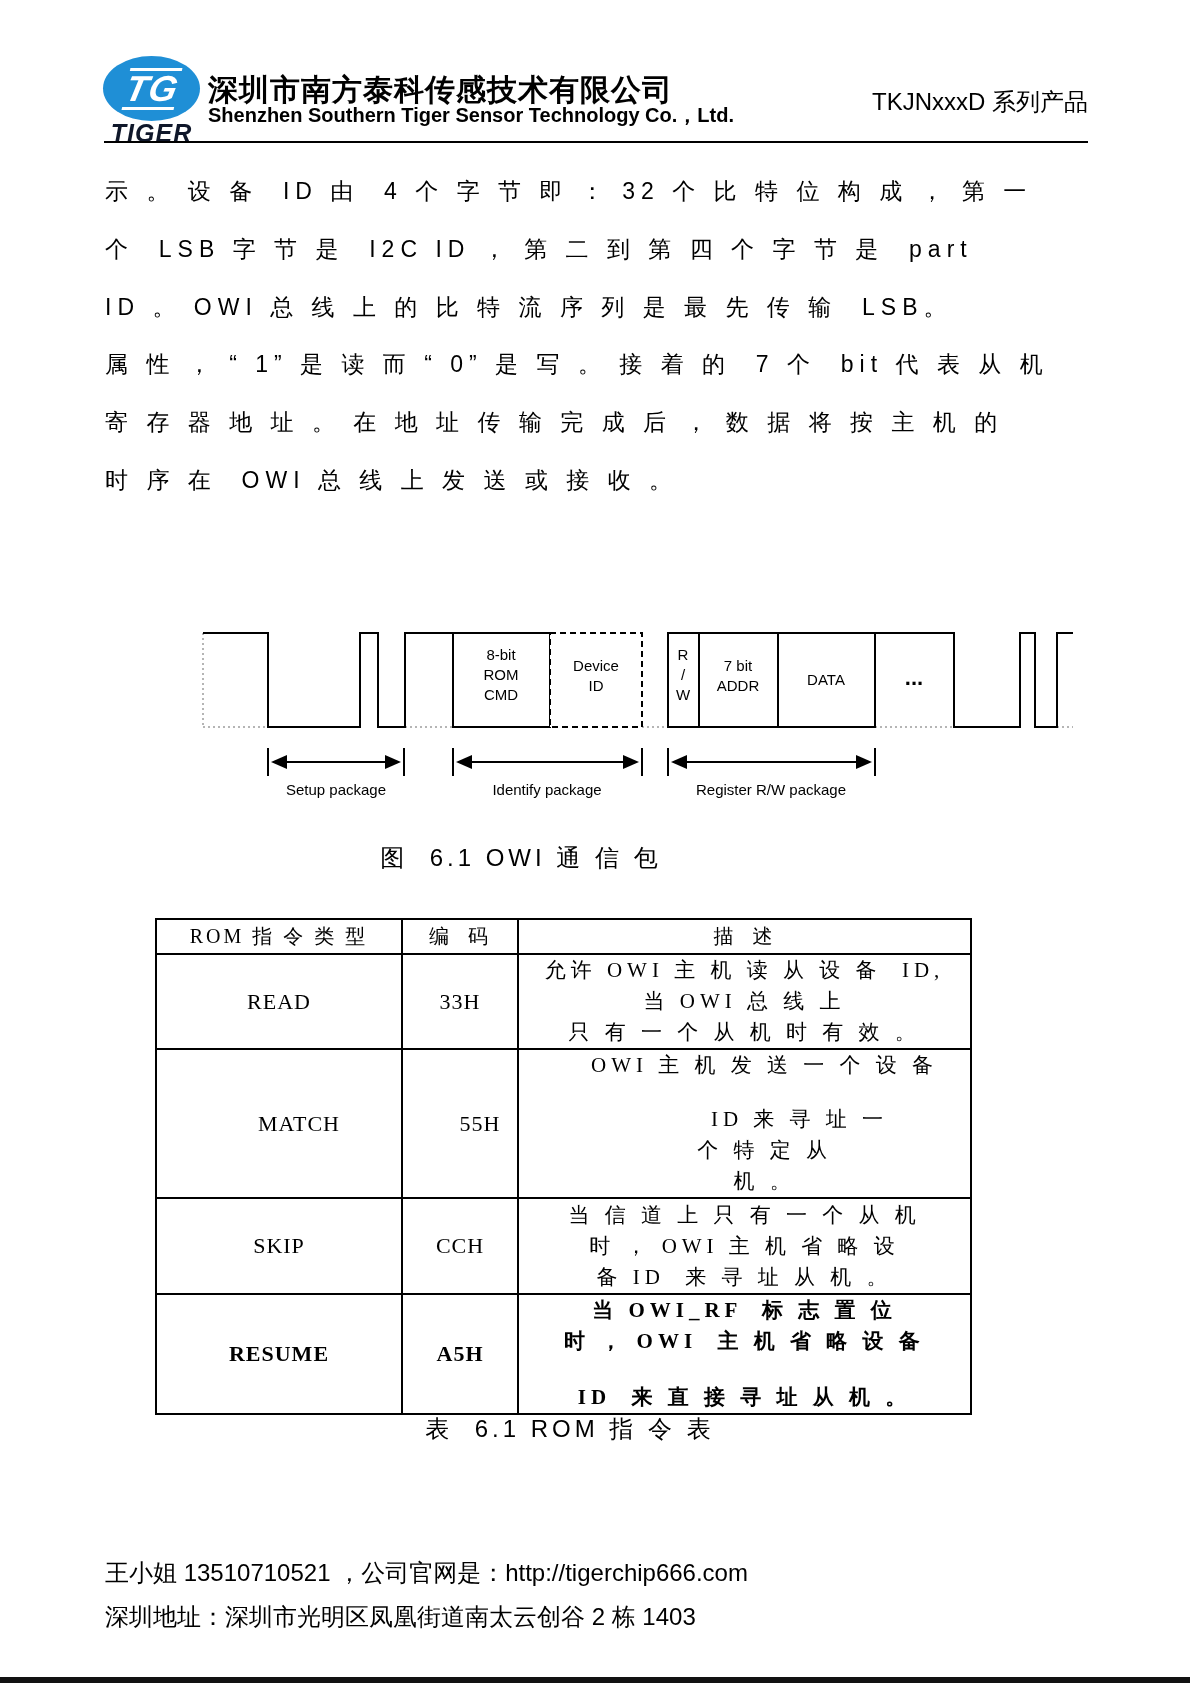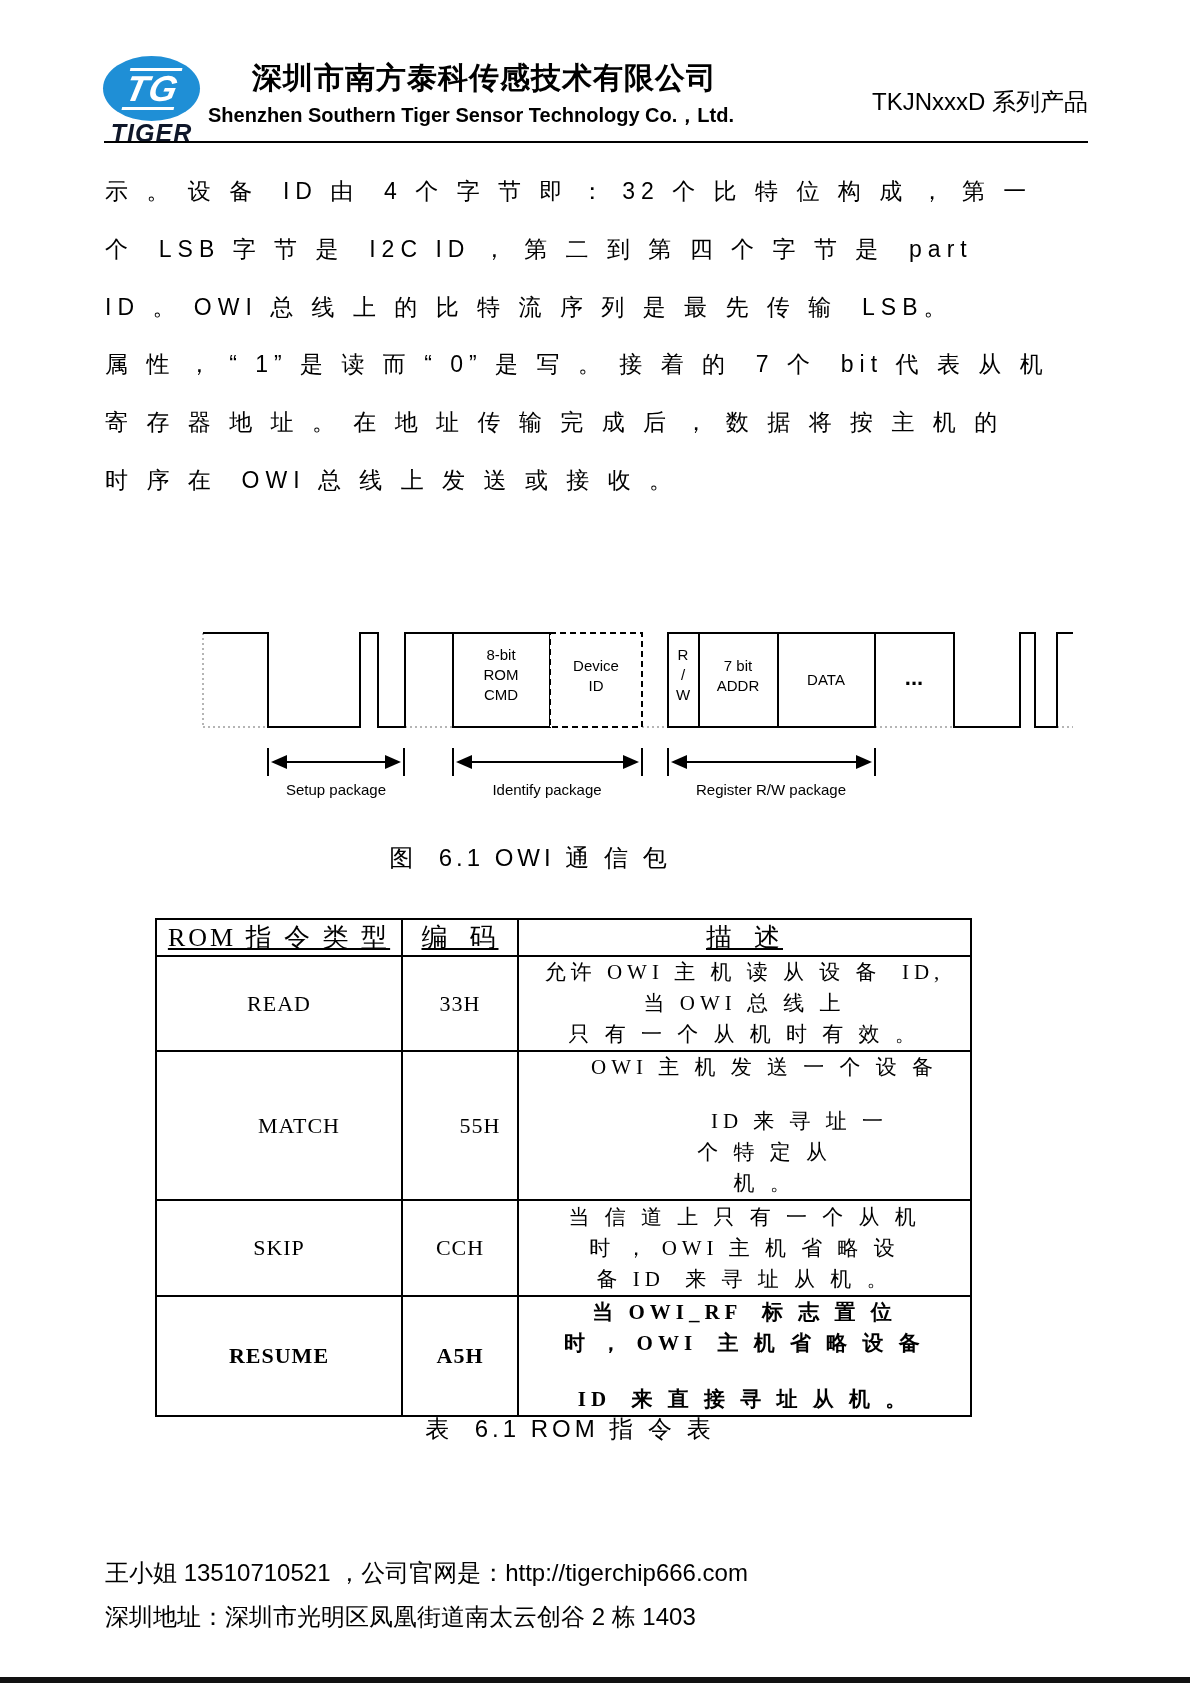--- a/index.html
+++ b/index.html
@@ -18,21 +18,21 @@
   }
   .logo-tg {
     color:#fff; font-style:italic; font-weight:bold; font-size:36px;
     transform:skewX(-12deg); letter-spacing:1px;
     border-top:3px solid #fff; border-bottom:3px solid #fff; line-height:1.0;
   }
   .logo-tiger {
     position:absolute; left:99px; top:119px; width:105px; text-align:center;
     color:#0f172a; font-style:italic; font-weight:bold; font-size:25px; letter-spacing:1px;
   }
-  .company-cn { position:absolute; left:208px; top:58px; font-size:30px; font-weight:bold; letter-spacing:1px;margin-left:44px; }
+  .company-cn { position:absolute; left:208px; top:70px; font-size:30px; font-weight:bold; letter-spacing:1px; }
   .company-en { position:absolute; left:208px; top:102px; font-size:20px; font-weight:600; }
   .product-series { position:absolute; top:86px; right:102px; font-size:24px; }
   .header-rule { position:absolute; left:104px; top:141px; width:984px; height:2px; background:#000; }
 
   
   .body-text { position:absolute; left:105px; top:163px; width:1000px; }
   .body-line {
     height:57.7px; display:flex; align-items:center;
     font-size:23px; letter-spacing:6px; white-space:pre;
   }
@@ -43,35 +43,35 @@
   .wf-line   { stroke:#000; stroke-width:2; fill:none; }
   .wf-dotted { stroke:#b5b5b5; stroke-width:2; fill:none; stroke-dasharray:2 3; }
   .wf-box    { fill:#fff; stroke:#000; stroke-width:2; }
   .wf-box.dashed { stroke-dasharray:6 4; }
   .wf-text   { font-family:"Liberation Sans", sans-serif; font-size:15px; fill:#000; text-anchor:middle; }
   .wf-dots   { font-family:"Liberation Sans", sans-serif; font-size:22px; font-weight:bold; fill:#000; text-anchor:middle; }
   .wf-arrowhead { fill:#000; stroke:none; }
   .pkg-label { font-family:"Liberation Sans", sans-serif; font-size:15px; fill:#000; text-anchor:middle; }
 
   .figure-caption {
-    position:absolute; left:105px; top:842px; width:850px; text-align:center;
+    position:absolute; left:96px; top:842px; width:850px; text-align:center;
     font-size:24px; letter-spacing:4px; white-space:pre;
   }
 
   
   .rom-table {
     position:absolute; left:155px; top:918px; width:815px;
     border-collapse:collapse; table-layout:fixed;
     font-family:"Liberation Serif","DejaVu Serif",serif;
   }
   .rom-table td, .rom-table th {
     border:2px solid #000; text-align:center; vertical-align:middle;
     font-weight:normal; padding:0;
   }
-  .rom-table th { font-size:26px; letter-spacing:3px; white-space:pre; height:35px;text-decoration:underline; }
+  .rom-table th { font-size:20px; letter-spacing:3px; white-space:pre; height:35px; }
   .cell-type, .cell-code { font-size:22px; letter-spacing:1px; }
   .desc-line { font-size:21px; letter-spacing:5px; white-space:pre; line-height:31px; text-align:center; }
   .row-read   td { height:94px; }
   .row-match  td { height:125px;padding-left:40px; }
   .row-skip   td { height:96px; }
   .row-resume td { height:98px;font-weight:bold; }
   .desc-line.shift-r { padding-left:70px;margin-top:23px; }
   .desc-line.gap-top { margin-top:25px; }
 
   .table-caption {

